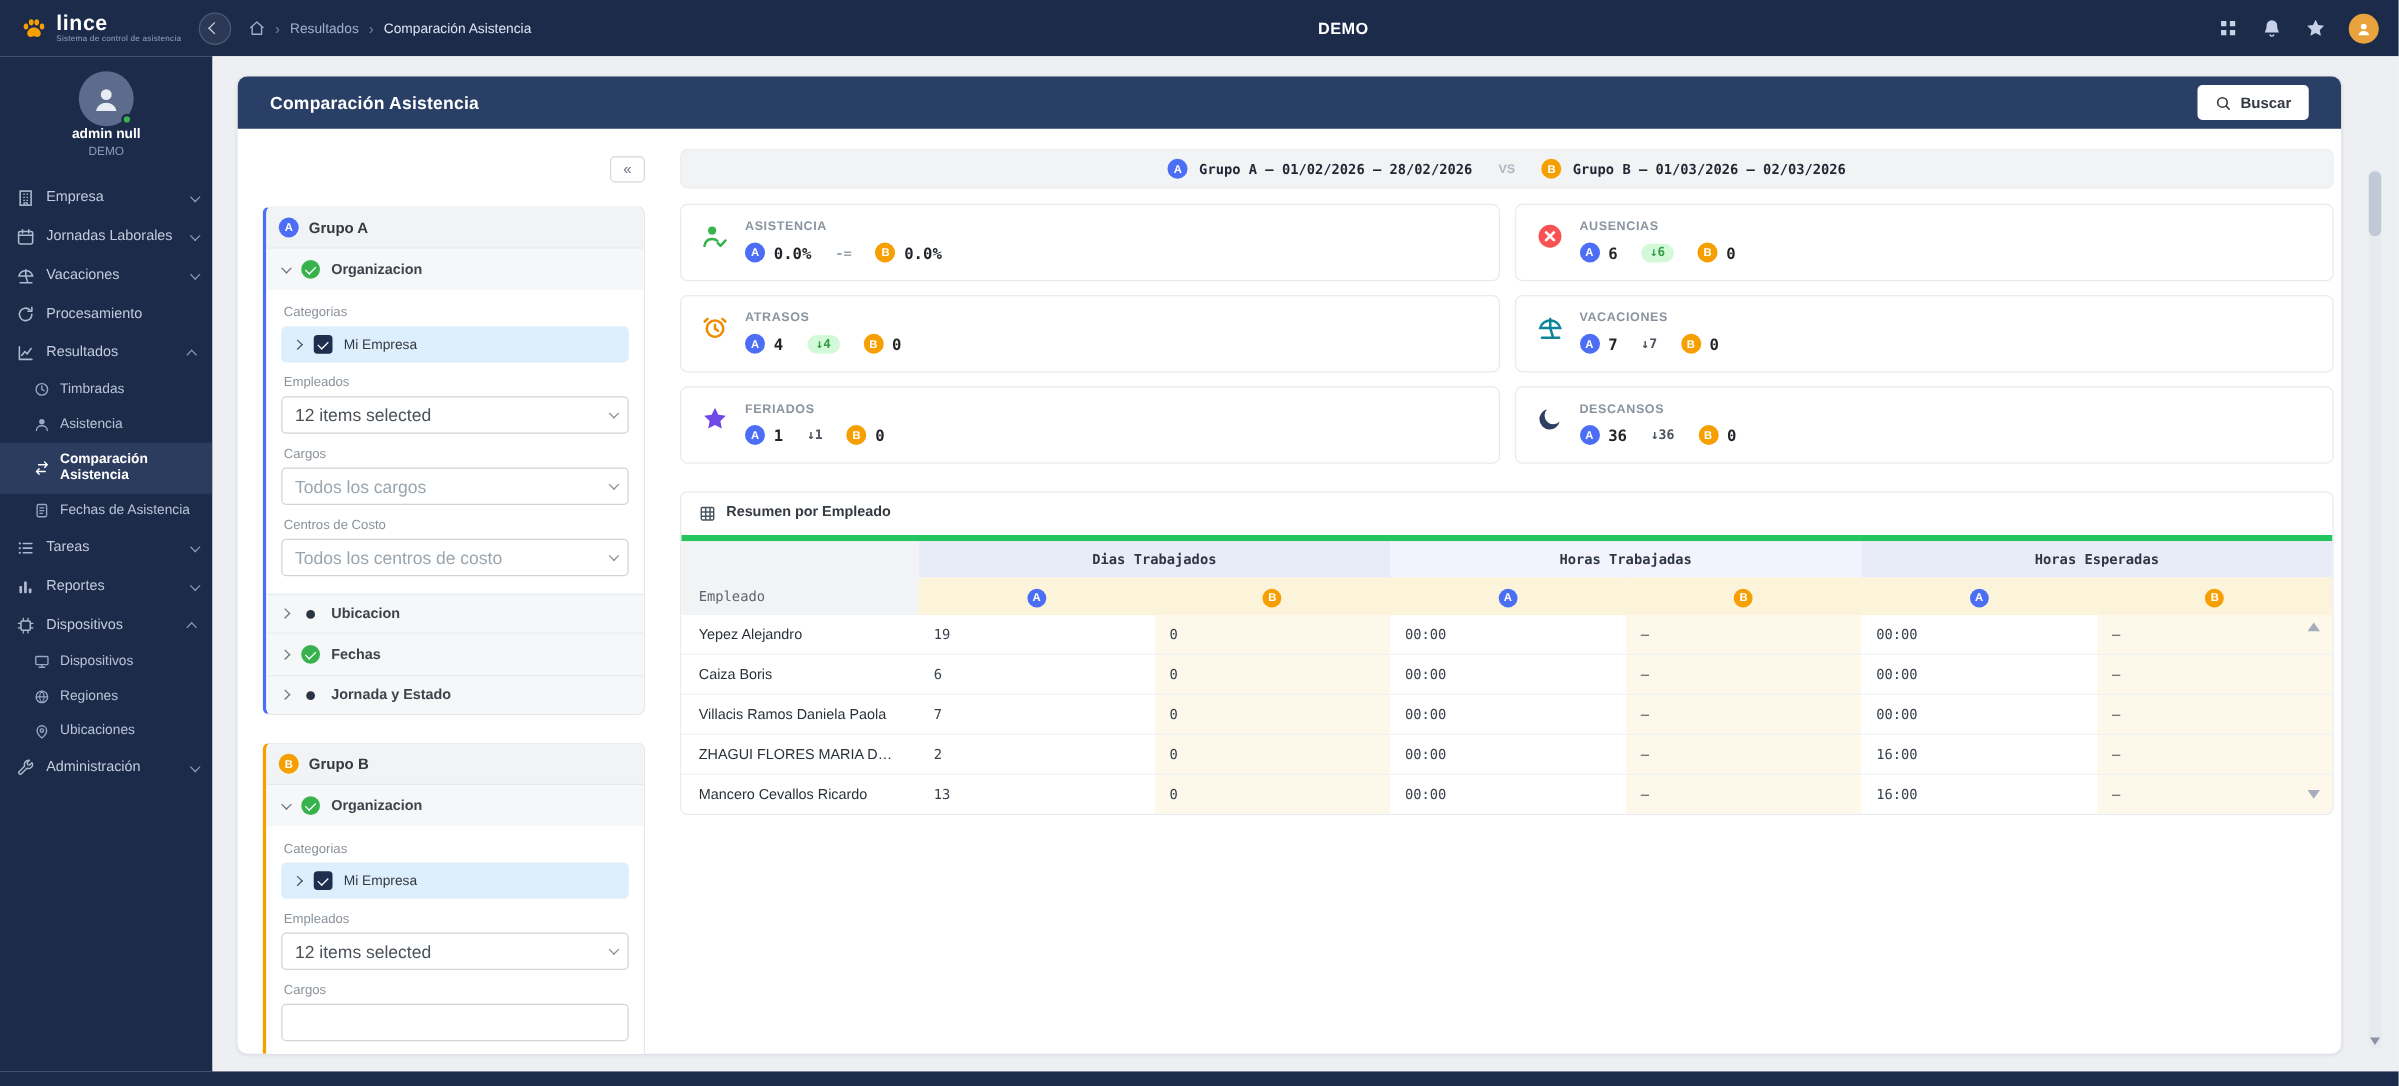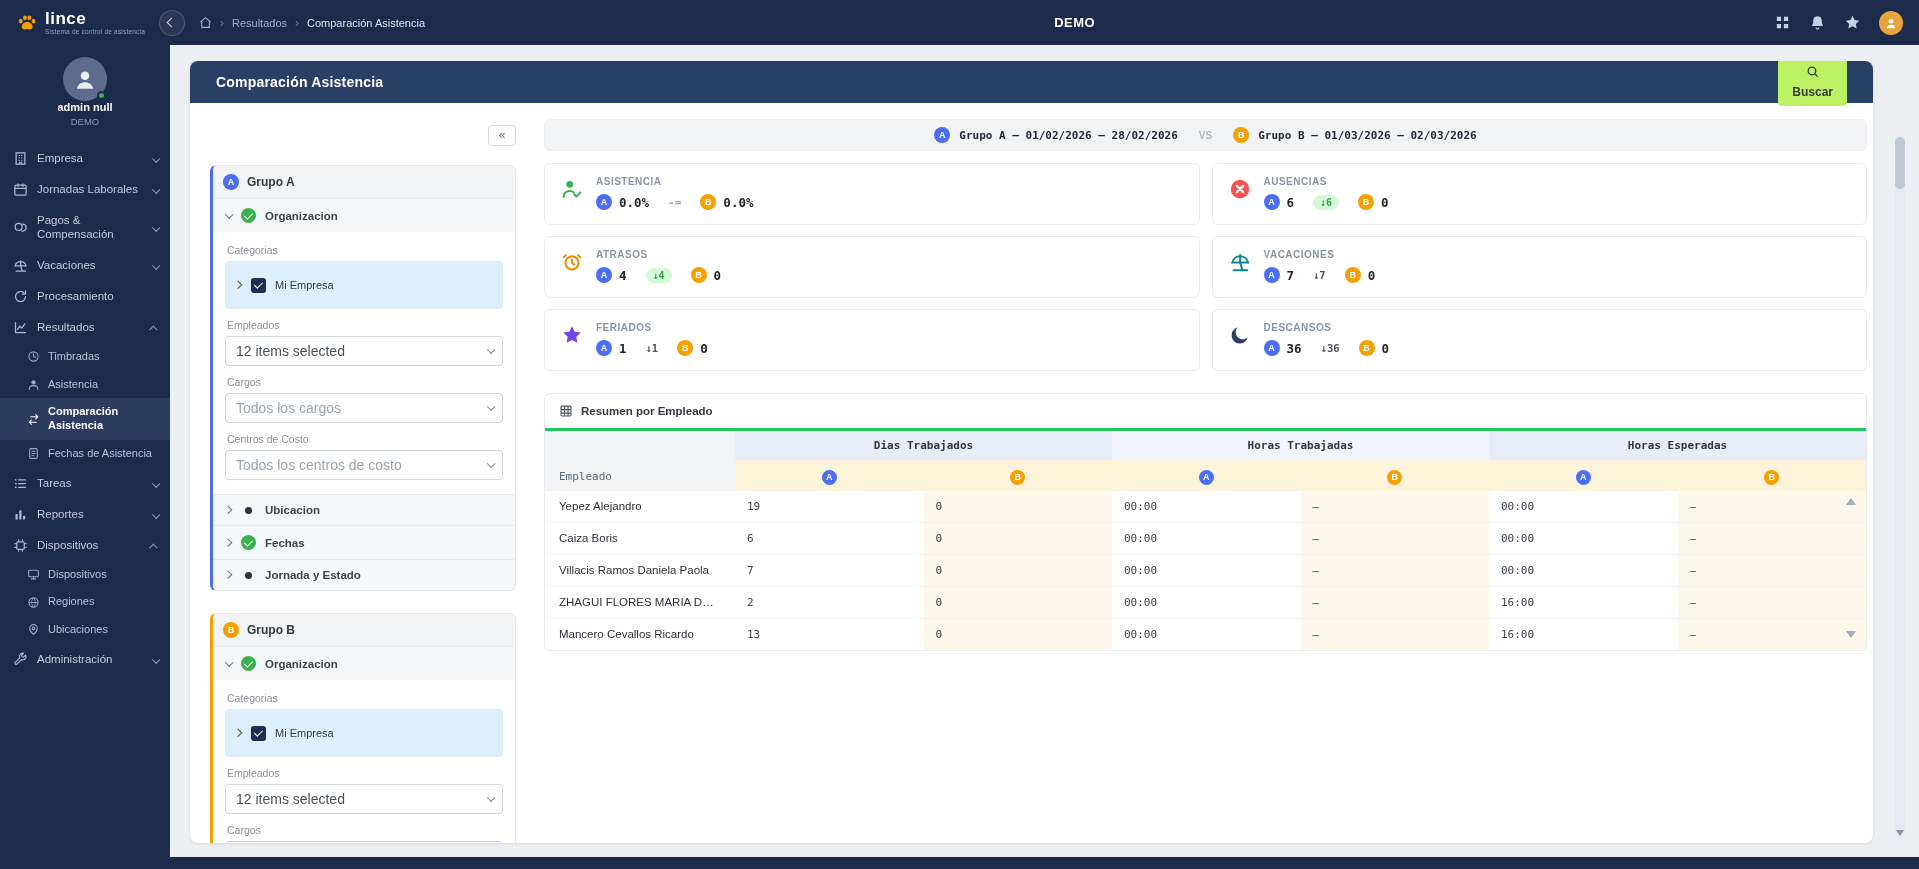--- a/index.html
+++ b/index.html
@@ -55,21 +55,21 @@
   .chev.up { transform:rotate(225deg) translateY(-2px); }
   .chev.right { transform:rotate(-45deg); }
   .chev.left { transform:rotate(135deg); }
   .chev.sm { width:5.5px; height:5.5px; }
 
   
   .main { flex:1; position:relative; background:#edeff2; min-width:0; }
   .content-card { position:absolute; top:16px; left:20px; right:46px; bottom:14px; background:#fff; border-radius:8px; overflow:hidden; box-shadow:0 1px 3px rgba(20,30,60,.10); display:flex; flex-direction:column; }
   .content-header { height:42px; background:#2a3f66; display:flex; align-items:center; padding:0 26px; flex-shrink:0; }
   .page-title { color:#fff; font-size:14px; font-weight:bold; letter-spacing:.2px; }
-  .search-btn { margin-left:auto; background:#bef264; border:none; border-radius:4px; padding:7px 14px; display:flex; align-items:center; gap:7px; font-size:12px; font-weight:bold; color:#343a40; cursor:pointer; font-family:inherit;flex-direction:column; }
+  .search-btn { margin-left:auto; background:#ffffff; border:none; border-radius:4px; padding:7px 14px; display:flex; align-items:center; gap:7px; font-size:12px; font-weight:bold; color:#343a40; cursor:pointer; font-family:inherit; }
   .search-btn svg { width:13px; height:13px; }
 
   .tabs { display:flex; gap:6px; padding:0 22px; border-bottom:1px solid #ebedf0; background:#fff; flex-shrink:0; }
   .tab { display:flex; align-items:center; gap:6px; padding:9px 12px 8px; font-size:11px; color:#8a929e; border-bottom:2px solid transparent; cursor:pointer; }
   .tab .tab-icon { display:inline-flex; }
   .tab .tab-icon svg { width:13px; height:13px; }
   .tab.active { color:#2b3442; border-color:#2b3a5e; font-weight:bold; }
 
   .content-body { flex:1; display:flex; gap:28px; padding:16px 4px 0 20px; overflow:hidden; min-height:0; }
 
@@ -91,21 +91,21 @@
   .section-row { display:flex; align-items:center; gap:9px; padding:9px 11px; background:#f6f7f9; border-top:1px solid #e9ecef; cursor:pointer; }
   .section-row.first { border-top:none; }
   .section-label { font-size:11.5px; font-weight:bold; color:#3c434a; }
   .section-caret { color:#6a7280; display:inline-flex; width:8px; justify-content:center; }
   .check-circle { width:15px; height:15px; border-radius:50%; background:#37b24d; position:relative; flex-shrink:0; }
   .check-circle::after { content:""; position:absolute; left:5px; top:2.5px; width:3.5px; height:7px; border-right:1.8px solid #fff; border-bottom:1.8px solid #fff; transform:rotate(45deg); }
   .dot-icon { width:7px; height:7px; border-radius:50%; background:#2b3442; margin:0 4px; flex-shrink:0; }
 
   .section-body { padding:2px 12px 14px; background:#fff; }
   .field-label { font-size:10.5px; color:#8a929a; margin:10px 2px 5px; }
-  .tree-item { display:flex; align-items:center; gap:9px; height:48px; background:#ddeefc; border-radius:4px; padding:0 9px; cursor:pointer; }
+  .tree-item { display:flex; align-items:center; gap:9px; height:29px; background:#ddeefc; border-radius:4px; padding:0 9px; cursor:pointer; }
   .tree-item .section-caret { color:#4a5562; }
   .tree-label { font-size:11px; color:#343a40; }
   .checkbox { width:15px; height:15px; border-radius:3px; background:#1f2d4e; position:relative; flex-shrink:0; cursor:pointer; }
   .checkbox::after { content:""; position:absolute; left:5px; top:2.5px; width:3.5px; height:7px; border-right:1.8px solid #fff; border-bottom:1.8px solid #fff; transform:rotate(45deg); }
   .select { height:30px; border:1px solid #ced4da; border-radius:4px; background:#fff; display:flex; align-items:center; justify-content:space-between; padding:0 10px; cursor:pointer; }
   .select-value { font-size:14px; color:#495057;text-align:center; }
   .select.placeholder .select-value { color:#9aa5ad; }
   .select .chev { color:#868e96; }
 
   
@@ -121,21 +121,21 @@
   .stat-label { font-size:10px; font-weight:bold; color:#8a94a0; letter-spacing:.5px; }
   .stat-values { display:flex; align-items:center; gap:7px; margin-top:7px; }
   .stat-val { font-family:"DejaVu Sans Mono", monospace; font-size:12.5px; font-weight:bold; color:#212529; }
   .stat-change { font-family:"DejaVu Sans Mono", monospace; margin:0 12px; }
   .stat-change.pill { background:#d3f9d8; color:#2f9e44; border-radius:10px; padding:2px 7px; font-size:10px; font-weight:bold; }
   .stat-change.plain { color:#4a525c; font-size:10.5px; font-weight:bold; }
   .stat-change.neutral { color:#9aa3ae; font-size:11px; font-weight:bold; }
 
   
   .table-card { margin-top:22px; border:1px solid #e8eaee; border-radius:6px; background:#fff; position:relative; overflow:hidden; }
-  .table-title-row { display:flex; align-items:center; gap:8px; padding:10px 14px; border-bottom:3px solid #22c55e; }
+  .table-title-row { display:flex; align-items:flex-start; gap:8px; padding:10px 14px; border-bottom:5px solid #22c55e; }
   .table-title-icon { display:inline-flex; }
   .table-title-icon svg { width:14px; height:14px; }
   .table-title { font-size:11.5px; font-weight:bold; color:#343a40; }
   table { width:100%; border-collapse:collapse; table-layout:fixed; }
   th, td { text-align:left; }
   .th-emp { width:190px; background:#f2f3f5; font-family:"DejaVu Sans Mono", monospace; font-size:11px; font-weight:normal; color:#5c6670; padding:8px 14px; vertical-align:bottom; }
   .th-group { font-family:"DejaVu Sans Mono", monospace; font-size:11px; font-weight:bold; color:#2f3744; text-align:center; padding:8px 6px; }
   .g-lav { background:#e8ebf8;margin-top:21px; }
   .g-mid { background:#f2f3fc; }
   .th-sub { background:#fbf3da; text-align:center; padding:6px; }
@@ -247,30 +247,20 @@
             <svg viewBox="0 0 24 24" fill="none" stroke="currentColor" stroke-width="2" stroke-linecap="round">
               <rect x="3" y="5" width="18" height="16" rx="2"></rect>
               <path d="M3 10h18M8 3v4M16 3v4"></path>
             </svg>
           </span>
         <span class="nav-label">Jornadas Laborales</span>
         <span class="nav-chev"><span class="chev down sm"></span></span>
       </div>
       <div class="nav-item">
         <span class="nav-icon">
-            <svg viewBox="0 0 24 24" fill="none" stroke="currentColor" stroke-width="2">
-              <circle cx="9" cy="11" r="5.5"></circle>
-              <path d="M14.5 6.8a5.5 5.5 0 1 1-1 10.5"></path>
-            </svg>
-          </span>
-        <span class="nav-label">Pagos &amp; Compensación</span>
-        <span class="nav-chev"><span class="chev down sm"></span></span>
-      </div>
-      <div class="nav-item">
-        <span class="nav-icon">
             <svg viewBox="0 0 24 24" fill="none" stroke="currentColor" stroke-width="2" stroke-linecap="round">
               <path d="M3.5 12.5a9 9 0 0 1 17.4 0z"></path>
               <path d="M12.2 4.5v8M12.2 12.5l2.3 7.5M5 21h15"></path>
             </svg>
           </span>
         <span class="nav-label">Vacaciones</span>
         <span class="nav-chev"><span class="chev down sm"></span></span>
       </div>
       <div class="nav-item">
         <span class="nav-icon">

